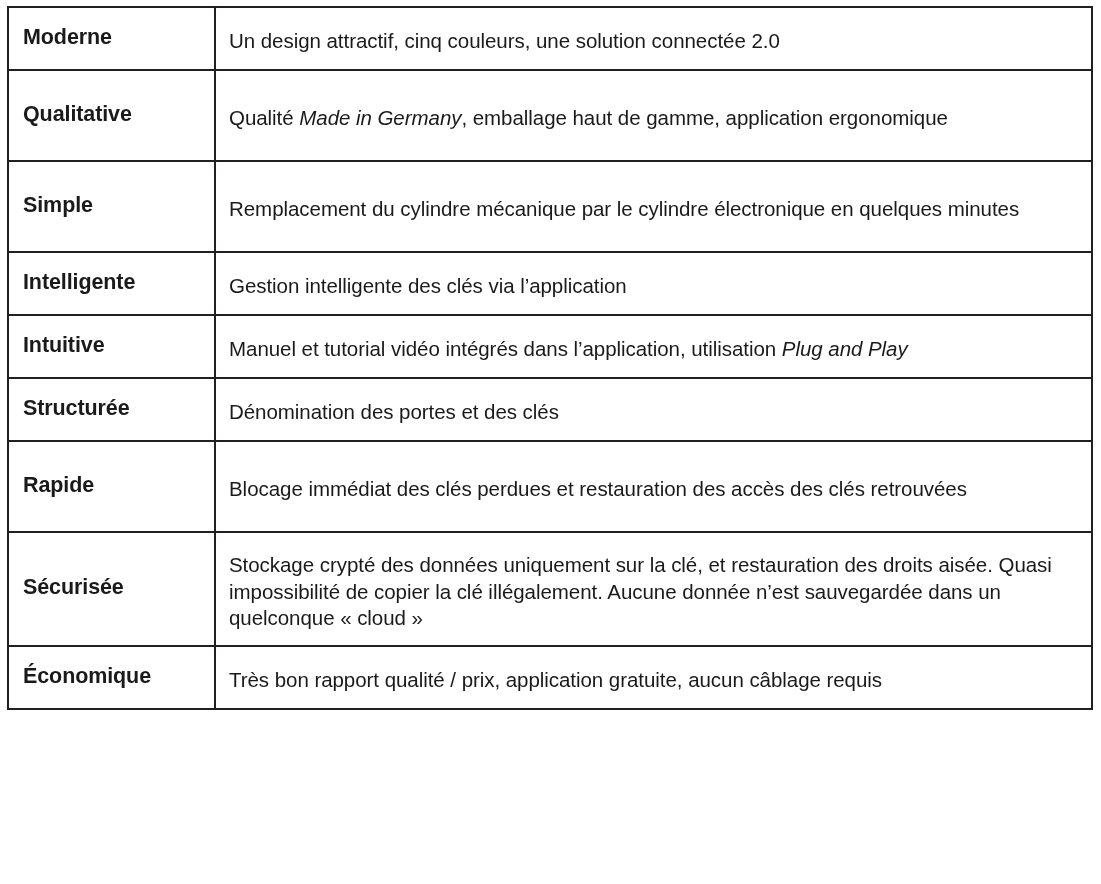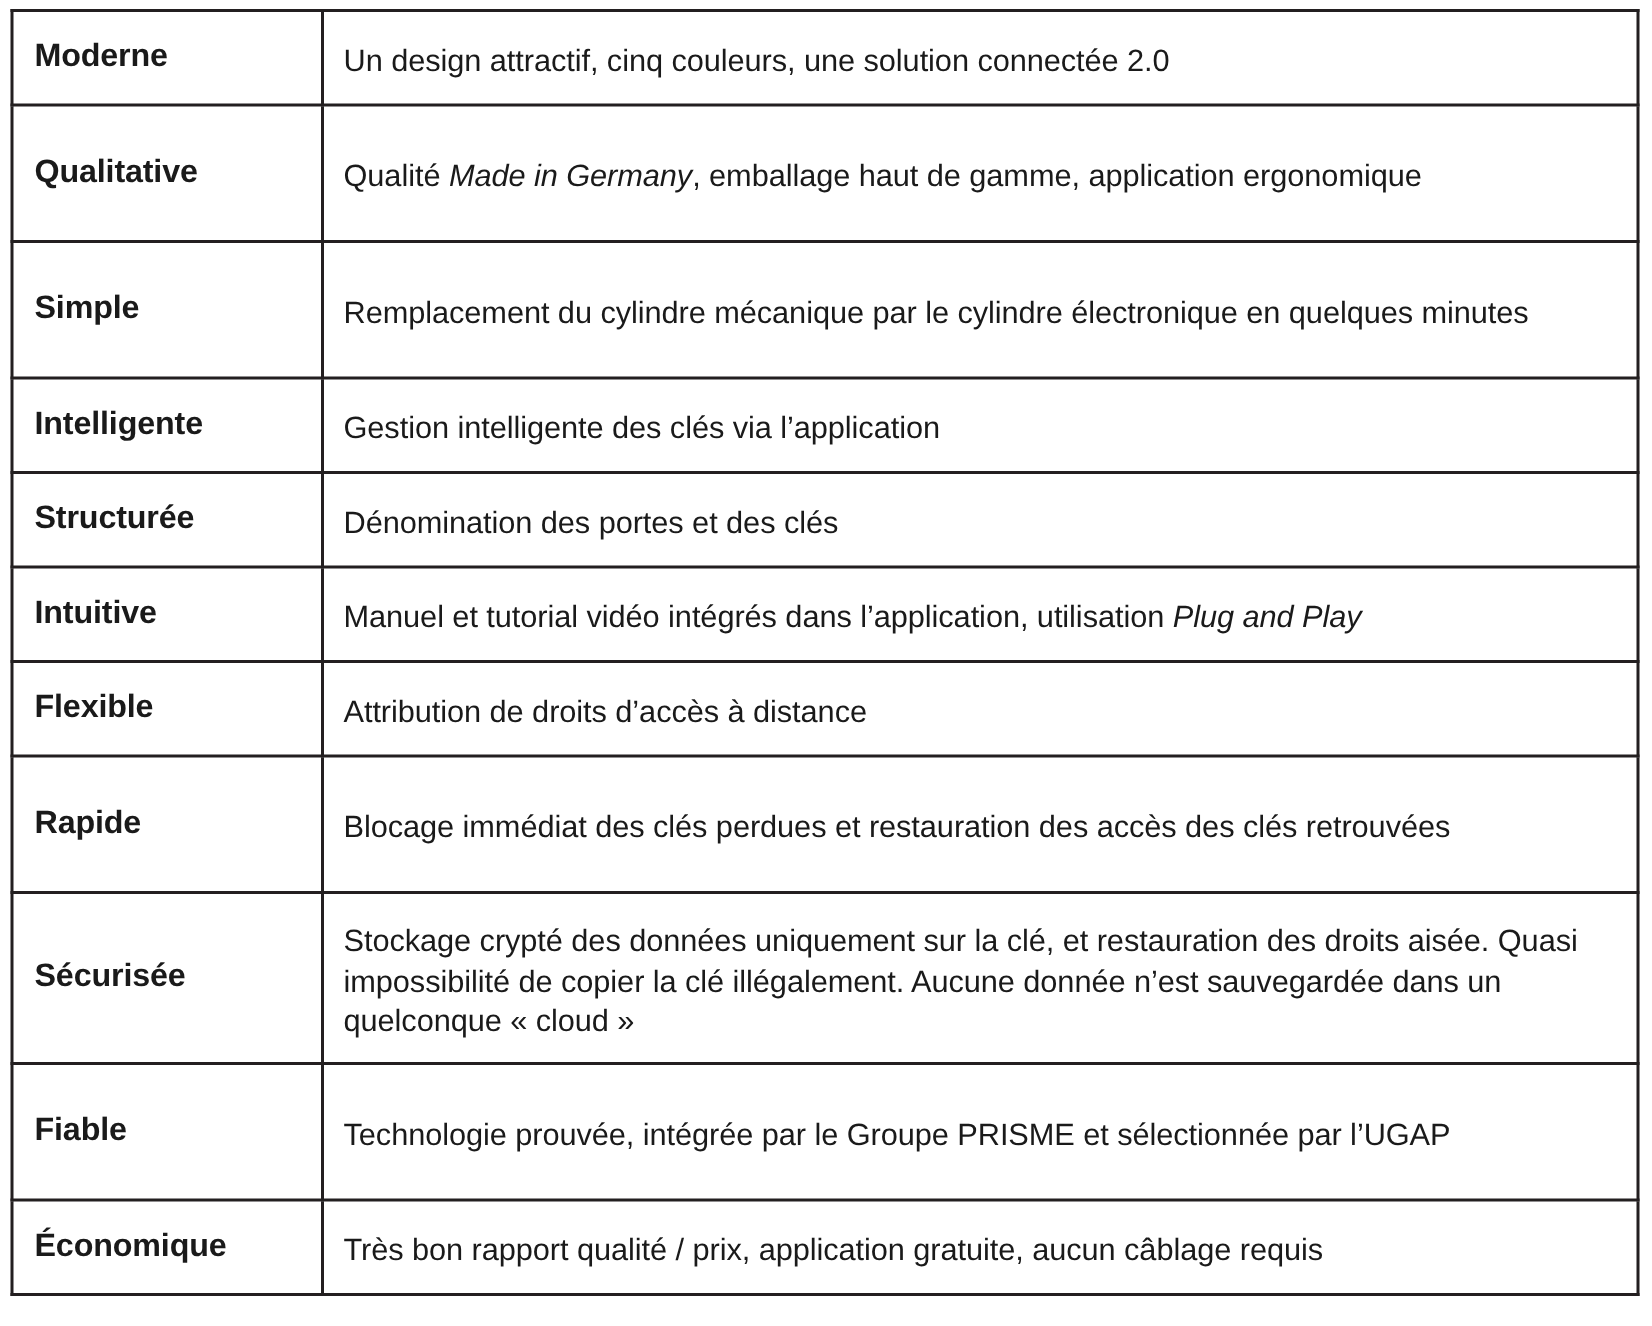--- a/index.html
+++ b/index.html
@@ -92,55 +92,43 @@
             <span class="txt"><span>Remplacement du cylindre mécanique par le cylindre électronique en quelques minutes</span></span>
           </td>
         </tr>
         <tr class="r-h1">
           <td class="label-cell">Intelligente</td>
           <td class="desc-cell">
             <span class="txt"><span>Gestion intelligente des clés via l’application</span></span>
           </td>
         </tr>
         <tr class="r-h1">
-          <td class="label-cell">Structurée</td>
-          <td class="desc-cell">
-            <span class="txt"><span>Dénomination des portes et des clés</span></span>
-          </td>
-        </tr>
-        <tr class="r-h1">
           <td class="label-cell">Intuitive</td>
           <td class="desc-cell">
             <span class="txt"><span>Manuel et tutorial vidéo intégrés dans l’application, utilisation </span><span class="it">Plug and Play</span></span>
           </td>
         </tr>
         <tr class="r-h1">
-          <td class="label-cell">Flexible</td>
+          <td class="label-cell">Structurée</td>
           <td class="desc-cell">
-            <span class="txt"><span>Attribution de droits d’accès à distance</span></span>
+            <span class="txt"><span>Dénomination des portes et des clés</span></span>
           </td>
         </tr>
         <tr class="r-h2">
           <td class="label-cell">Rapide</td>
           <td class="desc-cell">
             <span class="txt"><span>Blocage immédiat des clés perdues et restauration des accès des clés retrouvées</span></span>
           </td>
         </tr>
         <tr class="r-h3">
           <td class="label-cell">Sécurisée</td>
           <td class="desc-cell">
             <span class="txt"><span>Stockage crypté des données uniquement sur la clé, et restauration des droits aisée. Quasi impossibilité de copier la clé illégalement. Aucune donnée n’est sauvegardée dans un quelconque « cloud »</span></span>
           </td>
         </tr>
-        <tr class="r-h2">
-          <td class="label-cell">Fiable</td>
-          <td class="desc-cell">
-            <span class="txt"><span>Technologie prouvée, intégrée par le Groupe PRISME et sélectionnée par l’UGAP</span></span>
-          </td>
-        </tr>
         <tr class="r-h1">
           <td class="label-cell">Économique</td>
           <td class="desc-cell">
             <span class="txt"><span>Très bon rapport qualité / prix, application gratuite, aucun câblage requis</span></span>
           </td>
         </tr>
       </tbody>
   </table>
 </div>
 

